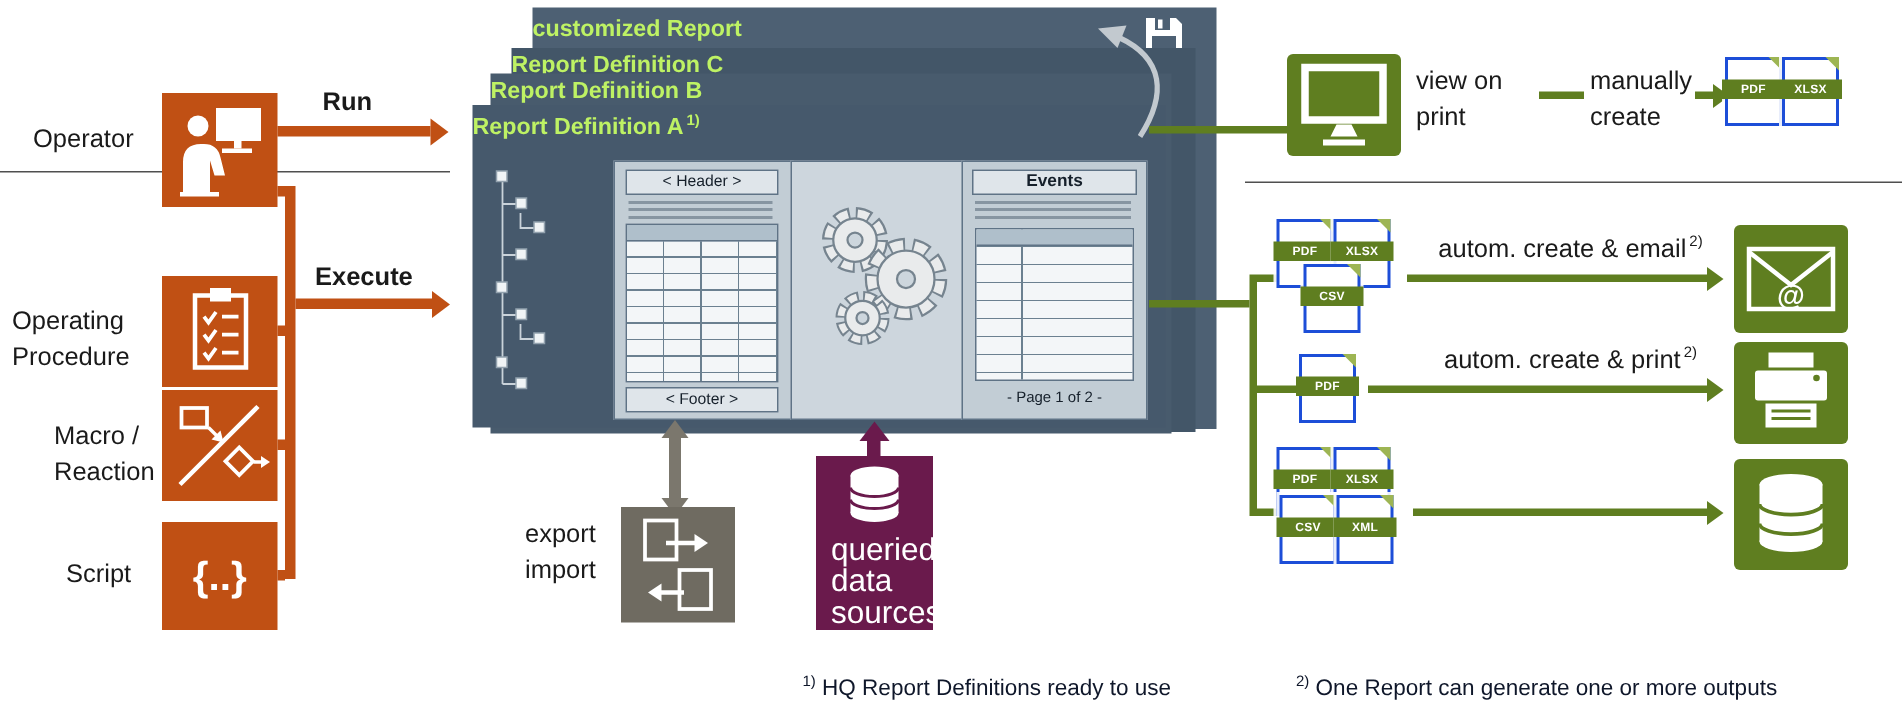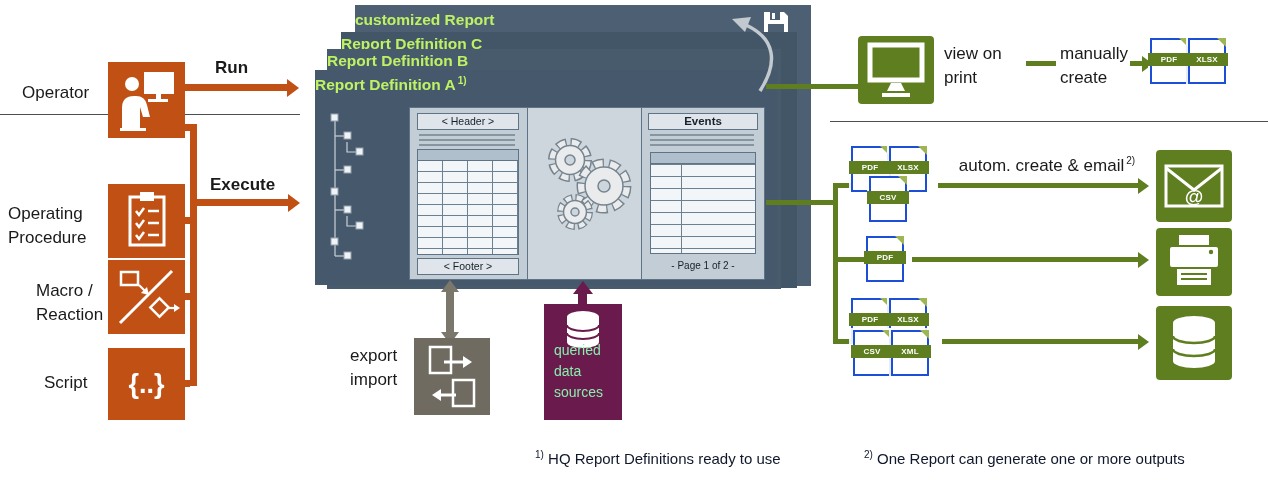--- a/index.html
+++ b/index.html
@@ -237,21 +237,21 @@
 
   <div class="up-arrow" style="left:578px;top:294px;width:9px;height:42px"></div>
   <div class="abs" style="left:544px;top:304px;width:78px;height:116px;background:#6A1A4C">
     <svg width="78" height="52" viewBox="0 0 78 52">
       <ellipse cx="39" cy="13" rx="16" ry="6" fill="#fff"></ellipse>
       <rect x="23" y="13" width="32" height="25" fill="#fff"></rect>
       <ellipse cx="39" cy="38" rx="16" ry="6" fill="#fff"></ellipse>
       <path d="M23 21 a16 6 0 0 0 32 0" fill="none" stroke="#6A1A4C" stroke-width="2"></path>
       <path d="M23 29 a16 6 0 0 0 32 0" fill="none" stroke="#6A1A4C" stroke-width="2"></path>
     </svg>
-    <div style="position:absolute;left:10px;top:36px;color:#86efac;font-size:14px;line-height:21px">
+    <div style="position:absolute;left:10px;top:52px;color:#ffffff;font-size:21px;line-height:21px">
       <div>queried</div>
       <div>data</div>
       <div>sources</div>
     </div>
   </div>
 
   <div class="gline" style="left:766px;top:84px;width:92px;height:5px"></div>
   <div class="gline" style="left:766px;top:200px;width:67px;height:5px"></div>
   <div class="gline" style="left:833px;top:183px;width:5px;height:161px"></div>
   <div class="gline" style="left:838px;top:183px;width:15px;height:5px"></div>
@@ -299,20 +299,23 @@
     <svg width="76" height="72" viewBox="0 0 76 72">
       <rect x="10" y="16" width="56" height="40" fill="none" stroke="#fff" stroke-width="3"></rect>
       <path d="M10 18 L38 40 L66 18" fill="none" stroke="#fff" stroke-width="3"></path>
       <text x="38" y="53" text-anchor="middle" fill="#fff" font-size="19" font-weight="bold" font-family="Liberation Sans, sans-serif">@</text>
     </svg>
   </div>
 
   <div class="file" style="left:866px;top:236px">
       <span class="band">PDF</span>
     </div>
+  <div class="lbl" style="left:942px;top:228px;width:210px;text-align:center">
+    <span>autom. create &amp; print</span><span class="sup">2)</span>
+  </div>
   <div class="arrow-r" style="left:912px;top:257px;width:226px;height:5px"></div>
   <div class="gicon" style="left:1156px;top:228px;width:76px;height:68px">
     <svg width="76" height="68" viewBox="0 0 76 68">
       <rect x="23" y="7" width="30" height="10" fill="#fff"></rect>
       <rect x="14" y="19" width="48" height="20" rx="2" fill="#fff"></rect>
       <circle cx="55" cy="24" r="2.2" fill="#5F7E20"></circle>
       <rect x="21" y="41" width="34" height="16" fill="#fff"></rect>
       <line x1="25" y1="46" x2="51" y2="46" stroke="#5F7E20" stroke-width="2"></line>
       <line x1="25" y1="51" x2="51" y2="51" stroke="#5F7E20" stroke-width="2"></line>
     </svg>

